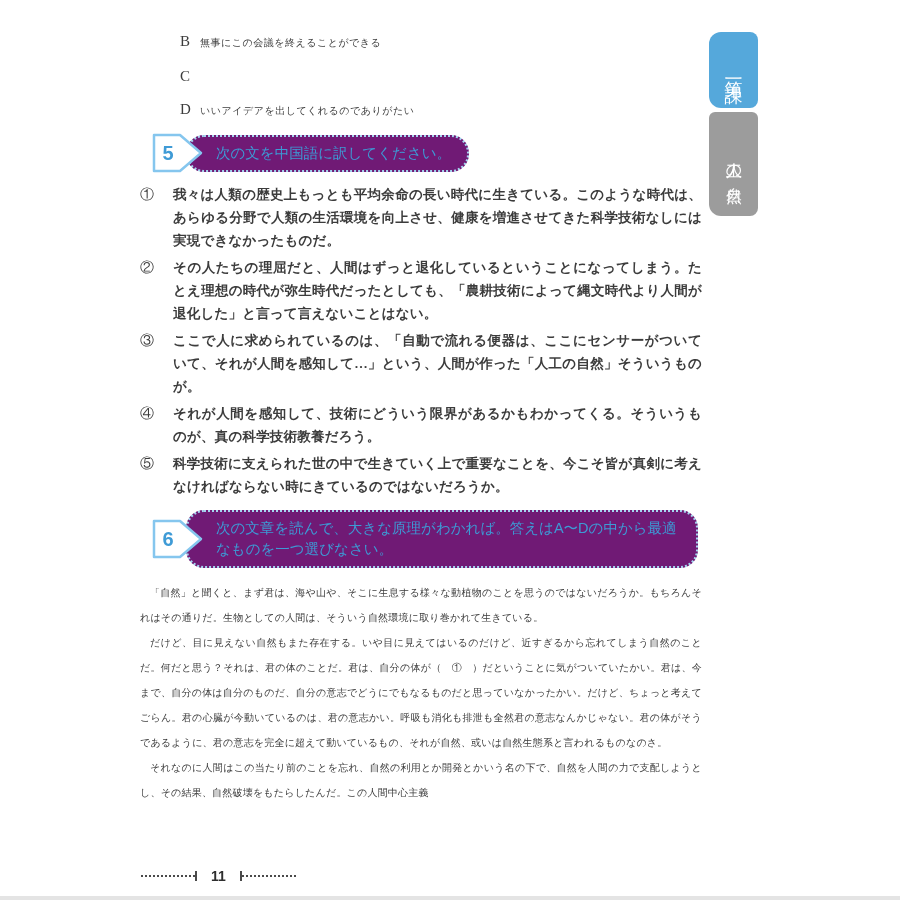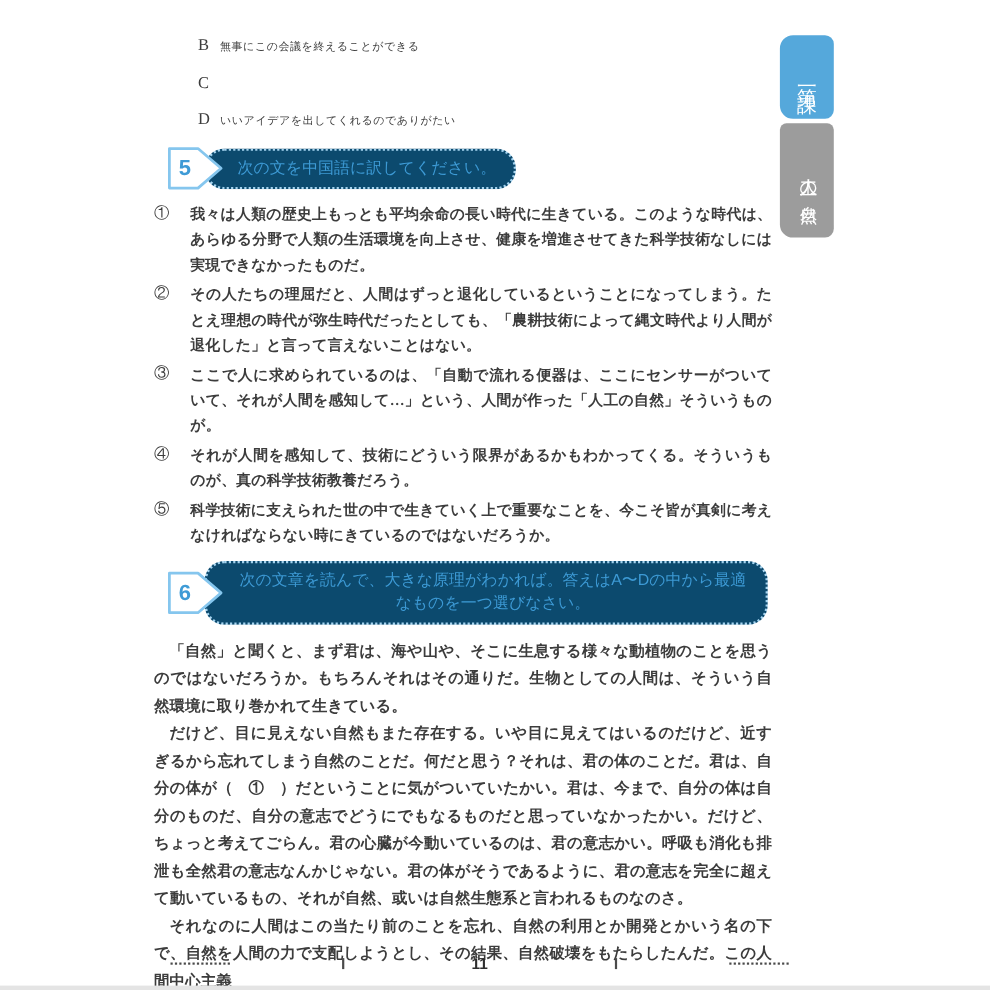--- a/index.html
+++ b/index.html
@@ -62,22 +62,21 @@
     position: relative;
     z-index: 1;
     margin-left: -18px;
     border: 2px dotted #a5d4f0;
     border-radius: 18px;
     padding: 6px 16px 6px 28px;
     color: #3d9ad5;
     font-family: "Liberation Sans", "DejaVu Sans", sans-serif;
     font-size: 14.5px;
     line-height: 21px;
-    background: #0c4a6e;
-    text-align: center;
+    background: #701a75;
   }
   .pill-5 { white-space: nowrap; }
   .pill-6 { width: 512px; }
 
   
   .items { margin-top: 10px; }
   .item {
     display: flex;
     margin-bottom: 4px;
     font-size: 13.5px;
@@ -88,27 +87,26 @@
     flex: 1;
     text-align: justify;
     overflow-wrap: anywhere;
     letter-spacing: 0.2px;
     font-weight: bold;
   }
 
   
   .passage { margin-top: 12px; }
   .passage p {
-    font-size: 14px;
+    font-size: 10px;
     line-height: 25px;
     text-indent: 1em;
     text-align: justify;
     overflow-wrap: anywhere;
     letter-spacing: 0.2px;
-    font-weight: bold;
   }
 
   
   .tabs {
     position: absolute;
     left: 709px;
     top: 32px;
     width: 49px;
   }
   .tab {
@@ -133,26 +131,26 @@
     background: #9c9c9c;
     border-radius: 6px 6px 8px 12px;
     margin-top: 4px;
     font-size: 16px;
     letter-spacing: 2px;
   }
 
   
   .footer {
     position: absolute;
-    left: 155px;
+    left: 141px;
     width: 562px;
     bottom: 16px;
     display: flex;
     align-items: center;
-    justify-content: space-between;
+    justify-content: flex-start;
   }
   .dotrule {
     width: 54px;
     height: 0;
     border-top: 2px dotted #4a4a4a;
   }
   .tick {
     width: 2px;
     height: 10px;
     background: #4a4a4a;

